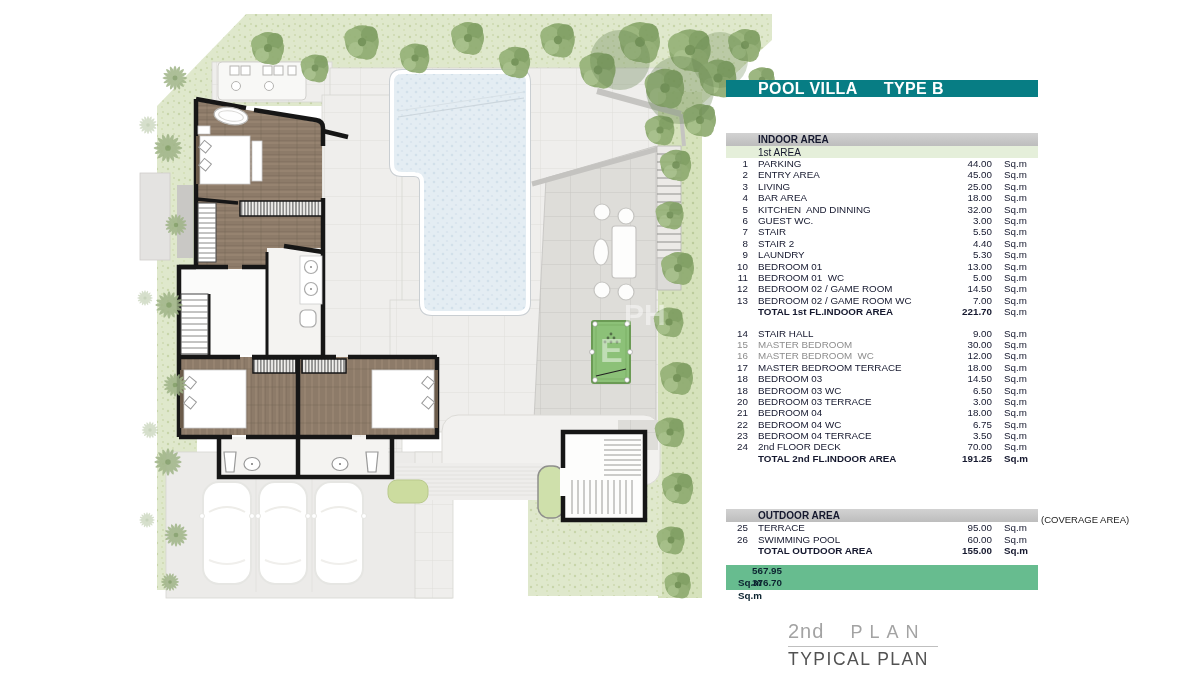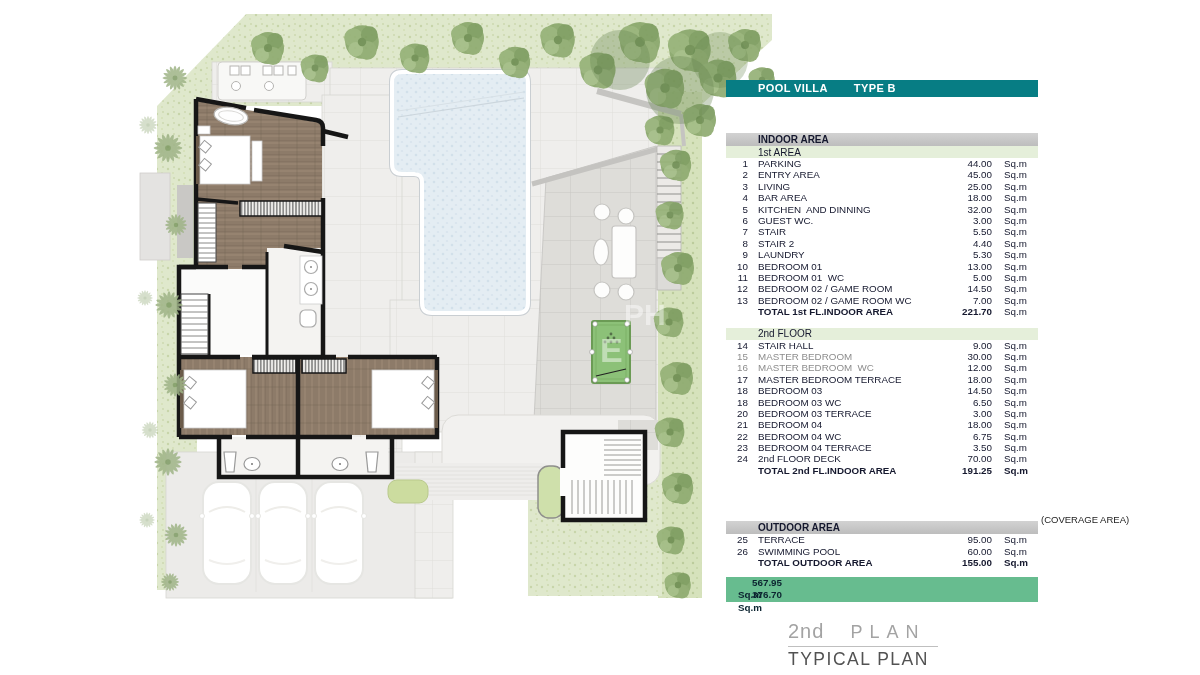--- a/index.html
+++ b/index.html
@@ -3,21 +3,21 @@
 <meta charset="utf-8">
 <style>
   html,body{margin:0;padding:0;}
   body{width:1200px;height:675px;position:relative;background:#ffffff;overflow:hidden;
        font-family:"Liberation Sans", sans-serif;}
   #plan-svg{position:absolute;left:0;top:0;}
 
   
   #area-table{position:absolute;left:726px;top:80px;width:312px;color:#15182e;}
   .tbl-header{height:17px;line-height:17px;background:#077d84;color:#ffffff;font-weight:bold;
-              font-size:11px;display:flex;}
+              font-size:16px;display:flex;}
   .tbl-header .t1{margin-left:32px;letter-spacing:.4px;}
   .tbl-header .t2{margin-left:26px;letter-spacing:.4px;}
   .bar{font-size:10px;display:flex;align-items:center;}
   .bar .bl{margin-left:32px;white-space:pre;}
   .bar.gray{height:13px;background:linear-gradient(#d2d2d2,#bdbdbd);font-weight:bold;margin-top:36px;}
   .bar.green{height:12px;background:#e5efda;}
   .row{height:11.4px;line-height:11.5px;font-size:9.8px;display:flex;}
   .row.total{height:12.5px;line-height:12.5px;font-weight:bold;}
   .c-num{width:22px;text-align:right;flex:none;}
   .c-label{flex:1;margin-left:10px;white-space:pre;overflow:hidden;}
@@ -540,23 +540,20 @@
         <span class="c-val">7.00</span>
         <span class="c-unit">Sq.m</span>
       </div>
       <div class="row total">
         <span class="c-num"></span>
         <span class="c-label">TOTAL 1st FL.INDOOR AREA</span>
         <span class="c-val">221.70</span>
         <span class="c-unit">Sq.m</span>
       </div>
       <div style="height: 9px;"></div>
-      <div class="bar green">
-        <span class="bl">2nd FLOOR</span>
-      </div>
       <div class="row">
         <span class="c-num">14</span>
         <span class="c-label">STAIR HALL</span>
         <span class="c-val">9.00</span>
         <span class="c-unit">Sq.m</span>
       </div>
       <div class="row faded">
         <span class="c-num">15</span>
         <span class="c-label">MASTER BEDROOM</span>
         <span class="c-val">30.00</span>

